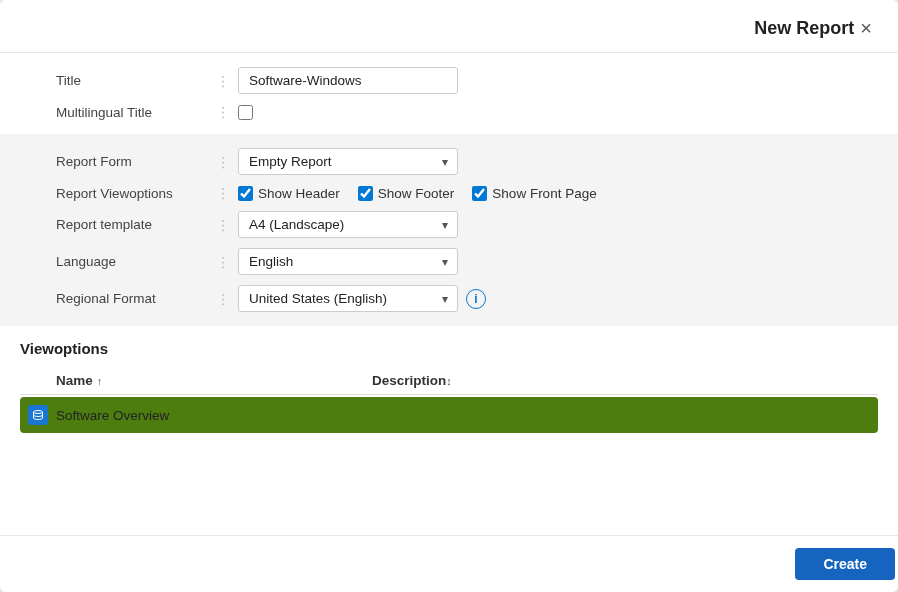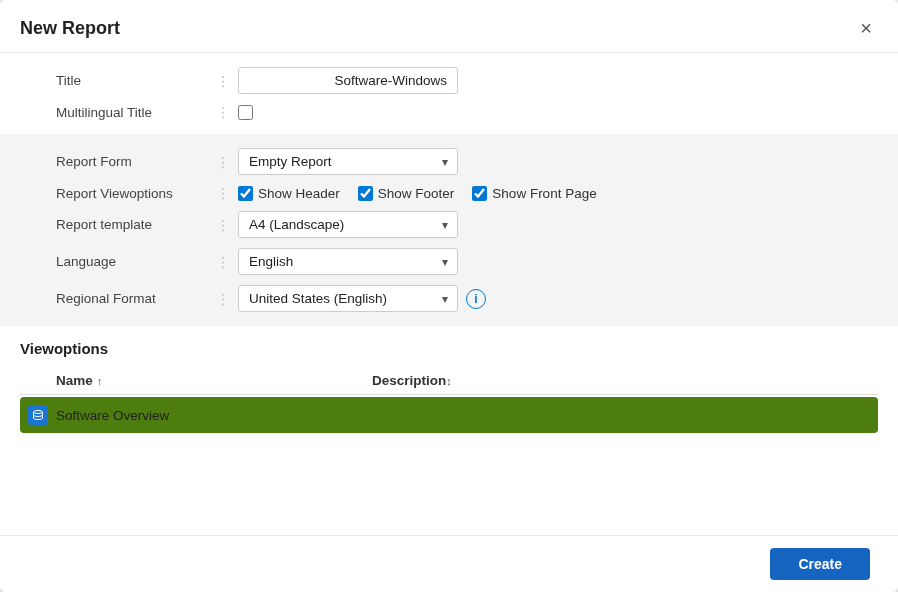--- a/index.html
+++ b/index.html
@@ -19,21 +19,21 @@
       box-shadow: 0 4px 24px rgba(0,0,0,0.18);
       width: 898px;
       min-height: 592px;
       display: flex;
       flex-direction: column;
       overflow: hidden;
     }
     .dialog-header {
       display: flex;
       align-items: center;
-      justify-content: space-between;
+      justify-content: flex-end;
       padding: 16px 20px 12px 20px;
       background: #fff;
       border-bottom: 1px solid #e8e8e8;
     }
     .dialog-title {
       font-size: 18px;
       font-weight: 600;
       color: #222;
     }
     .close-btn {
@@ -78,21 +78,20 @@
       flex: 1;
     }
     input[type="text"] {
       border: 1px solid #ccc;
       border-radius: 3px;
       padding: 5px 10px;
       font-size: 13.5px;
       width: 220px;
       color: #222;
       outline: none;
-      text-align: right;
     }
     input[type="checkbox"] {
       width: 15px;
       height: 15px;
       margin-right: 5px;
       accent-color: #0078d4;
       cursor: pointer;
     }
     .checkbox-label {
       font-size: 13.5px;
@@ -223,21 +222,21 @@
       font-size: 10px;
       font-weight: 700;
     }
     .ds-name {
       width: 380px;
       font-size: 13.5px;
       color: #222;
     }
     .dialog-footer {
       background: #fff;
-      padding: 12px 28px;
+      padding: 12px 3px;
       display: flex;
       justify-content: flex-end;
       border-top: 1px solid #e8e8e8;
     }
     .create-btn {
       background: #1565c0;
       color: #fff;
       border: none;
       border-radius: 4px;
       padding: 8px 28px;

